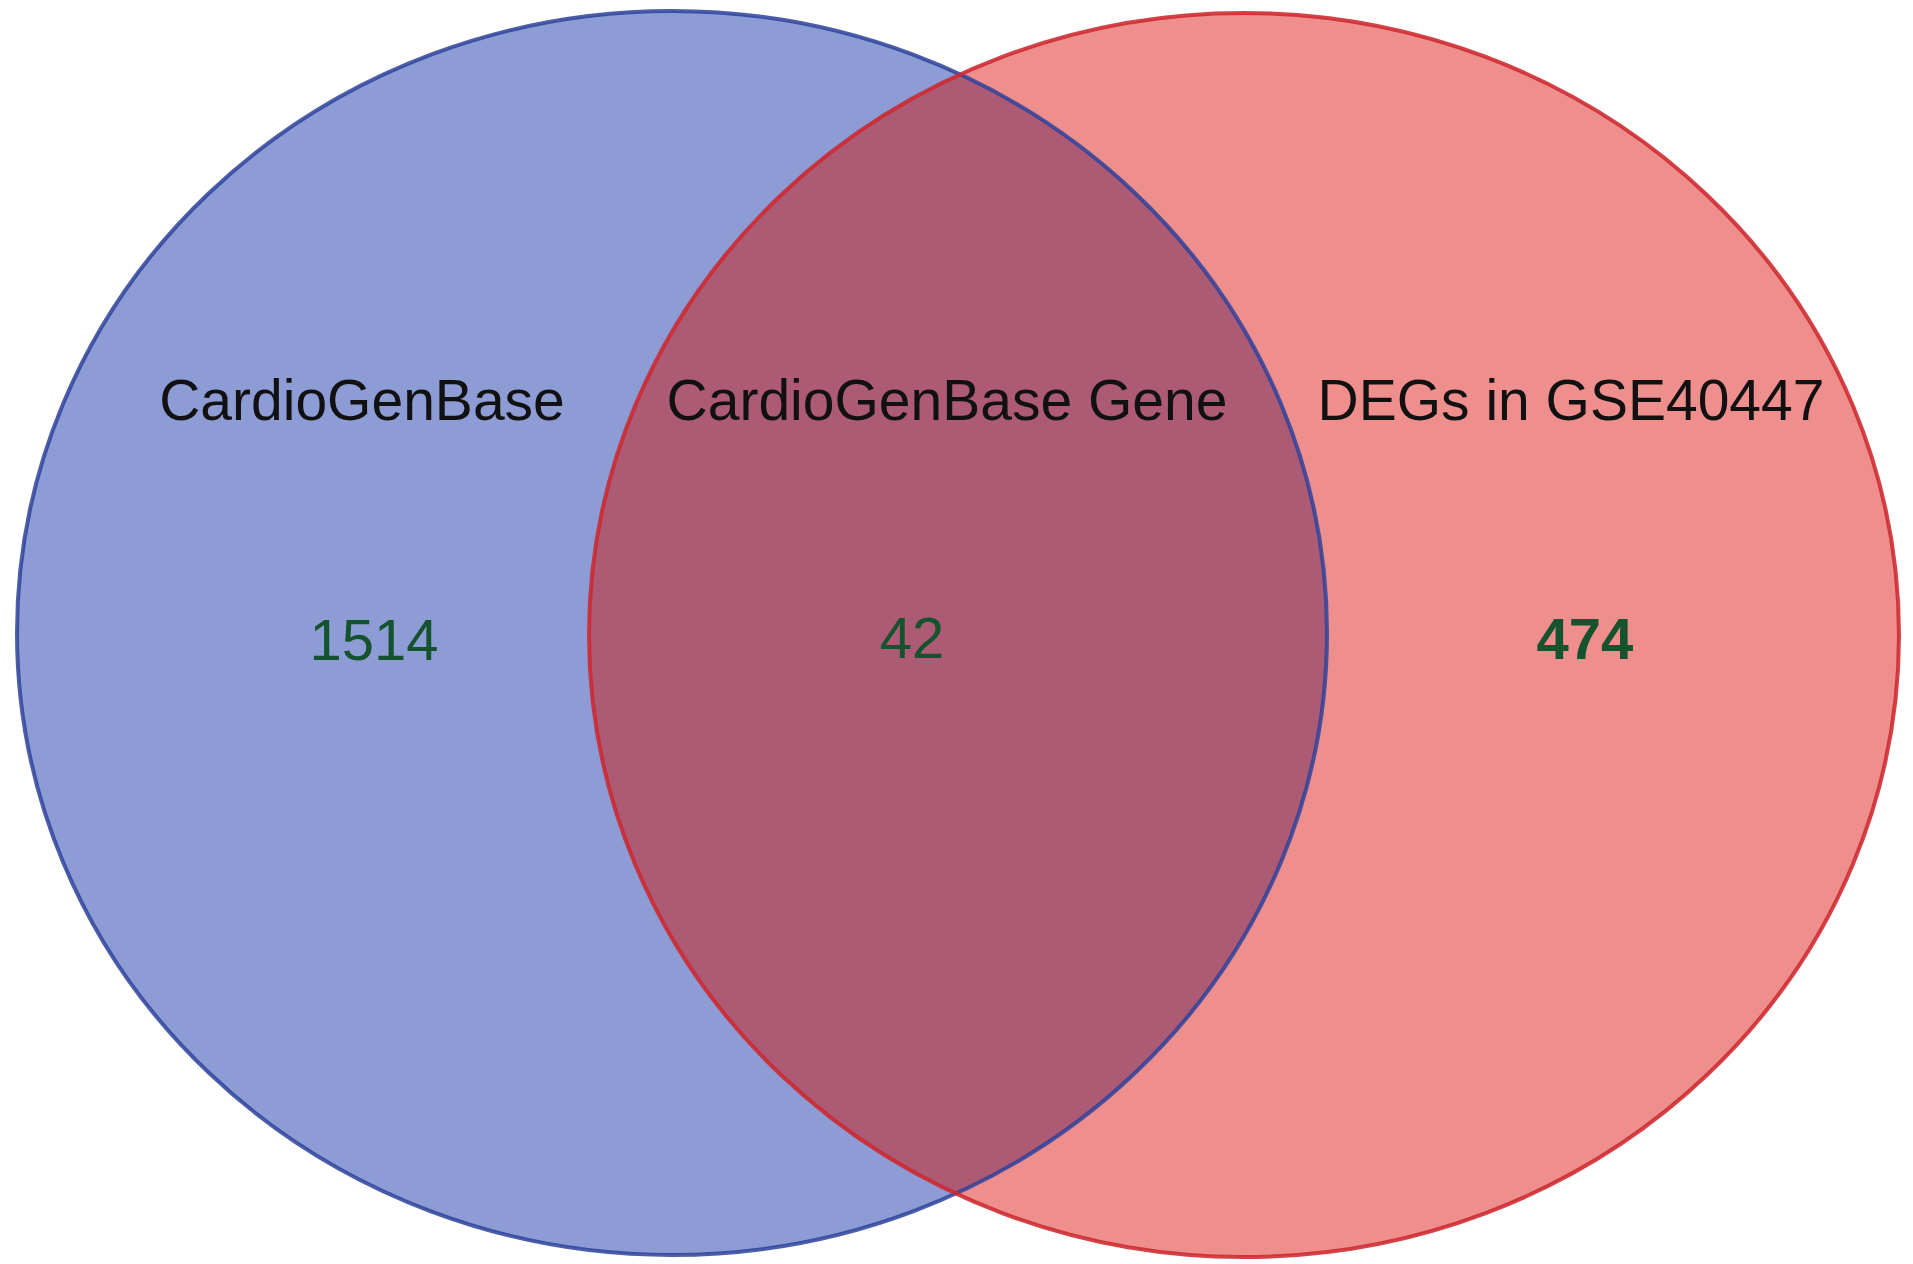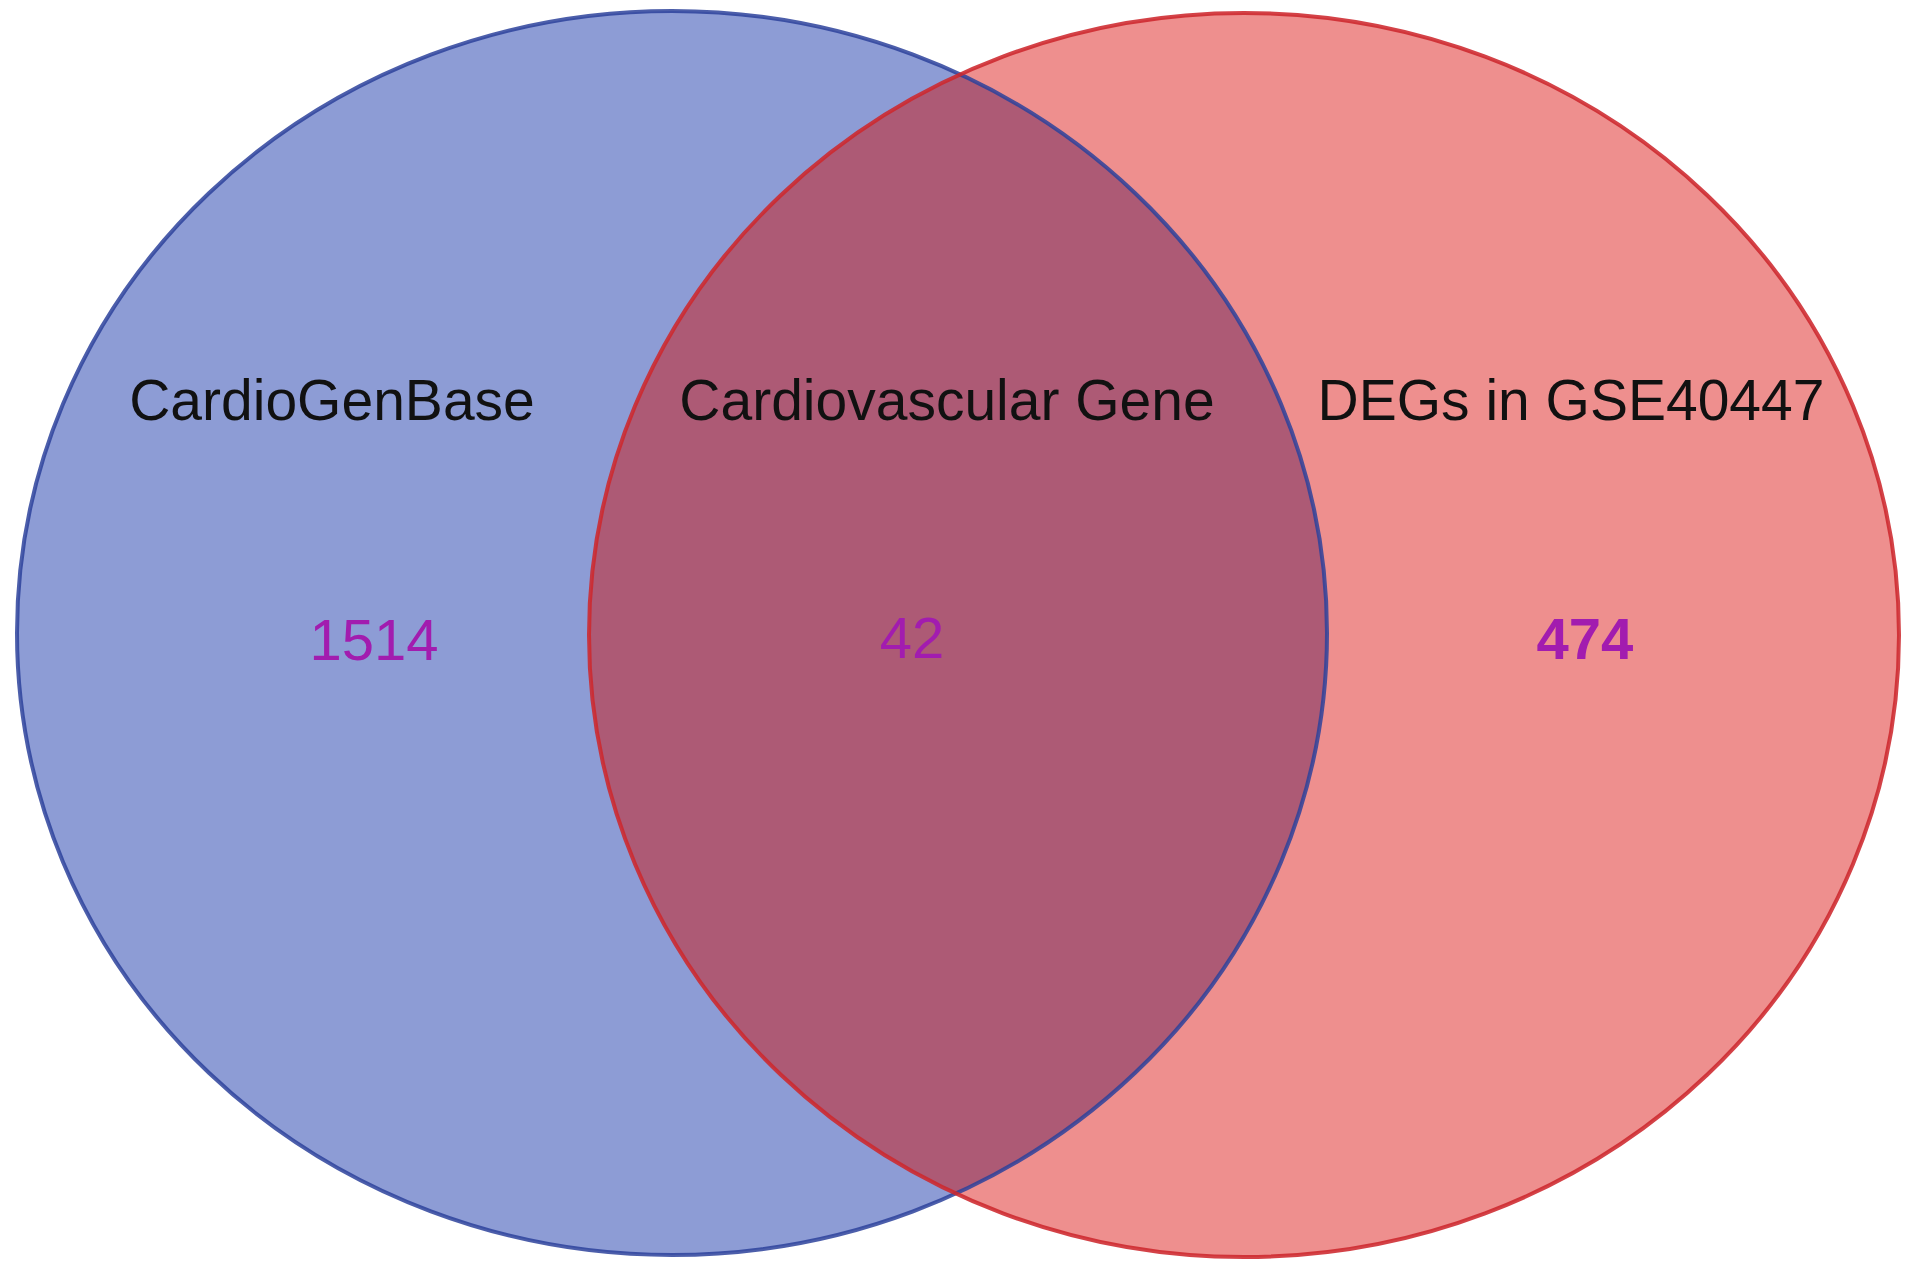--- a/index.html
+++ b/index.html
@@ -26,21 +26,21 @@
     transform: translate(-50%, -50%);
     color: #111111;
     font-size: 57px;
     line-height: 1;
     white-space: nowrap;
     letter-spacing: 0px;
   }
   .venn-count {
     position: absolute;
     transform: translate(-50%, -50%);
-    color: #a21caf;
+    color: #14532d;
     font-size: 58px;
     line-height: 1;
     white-space: nowrap;
   }
 </style>
 </head>
 <body>
 
 <div class="stage">
 
@@ -56,23 +56,23 @@
     <ellipse cx="1244" cy="635" rx="655" ry="622" fill="#ee8f8e"></ellipse>
 
     <g clip-path="url(#clip-right-circle)">
       <ellipse cx="672" cy="633" rx="655" ry="622" fill="#ad5a75"></ellipse>
     </g>
 
     <ellipse cx="672" cy="633" rx="655" ry="622" fill="none" stroke="rgba(45,66,155,0.85)" stroke-width="4"></ellipse>
     <ellipse cx="1244" cy="635" rx="655" ry="622" fill="none" stroke="rgba(205,40,45,0.88)" stroke-width="4"></ellipse>
   </svg>
 
-  <div class="venn-label" style="left:332px; top:400px;">CardioGenBase</div>
+  <div class="venn-label" style="left:362px; top:400px;">CardioGenBase</div>
 
-  <div class="venn-label" style="left:947px; top:400px;">Cardiovascular Gene</div>
+  <div class="venn-label" style="left:947px; top:400px;">CardioGenBase Gene</div>
 
   <div class="venn-label" style="left:1554px; top:400px;margin-left:17px;">DEGs in GSE40447</div>
 
   <div class="venn-count" style="left:374px; top:640px;">1514</div>
 
   <div class="venn-count" style="left:912px; top:638px;">42</div>
 
   <div class="venn-count" style="left:1585px; top:639px;font-weight:bold;">474</div>
 
 </div>

